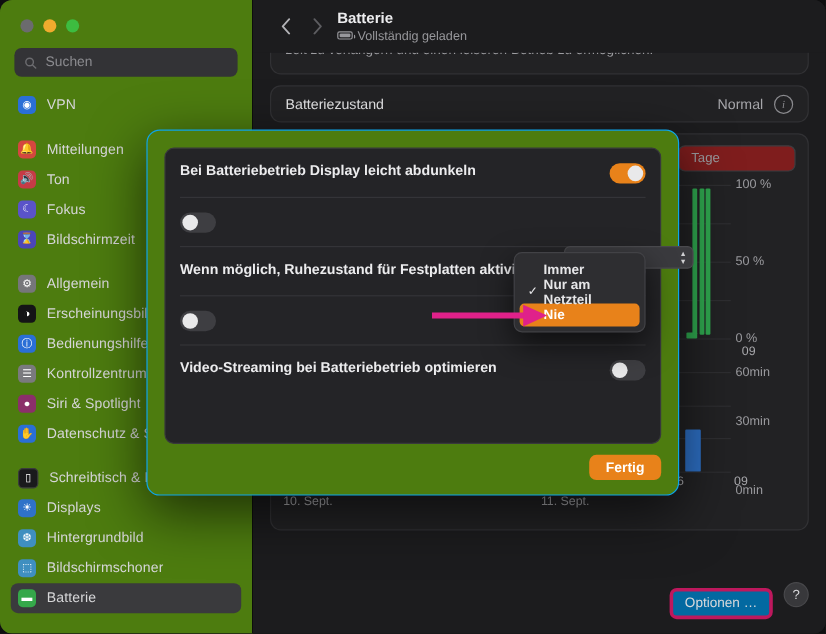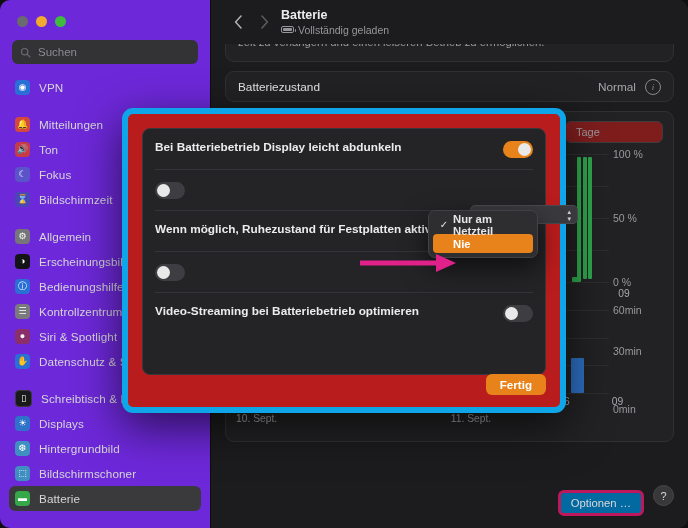--- a/index.html
+++ b/index.html
@@ -11,21 +11,21 @@
   }
   .window{
     position:absolute;left:0;top:0;width:688px;height:528px;
     background:#1c1c1e;border-radius:10px;overflow:hidden;
     display:flex;
   }
 
   
   .sidebar{
     width:211px;height:528px;flex:0 0 211px;
-    background:#6d28d9;
+    background:#4d7c0f;
     border-right:1px solid #0d0d0e;
     position:relative;
     box-sizing:border-box;
   }
   .traffic{
     display:flex;gap:8px;padding:16px 0 0 17px;
   }
   .tl{width:11px;height:11px;border-radius:50%;}
   .tl.close{background:#6b6b6e;}
   .tl.min{background:#f0ab2e;}
@@ -149,21 +149,21 @@
     color:#d9d9db;font-size:11.3px;padding:4px 10px;margin-top:15px;
   }
   .btn-help{
     width:19px;height:19px;border-radius:50%;background:#38383b;border:1px solid #48484b;
     color:#d9d9db;font-size:11px;display:flex;align-items:center;justify-content:center;
   }
 
   
   .sheet{
     position:absolute;left:122px;top:108px;width:444px;height:305px;
-    background:#b91c1c;border:6px solid #0ea5e9;border-radius:11px;
+    background:#4d7c0f;border:1px solid #0ea5e9;border-radius:11px;
     box-shadow:0 14px 46px rgba(0,0,0,.62);
     z-index:20;box-sizing:border-box;
   }
   .sheet-inner{
     position:absolute;left:14px;right:14px;top:14px;height:247px;
     background:#242427;border:1px solid #38383c;border-radius:8px;
     box-sizing:border-box;padding:0 12px;overflow:hidden;
   }
   .srow{
     display:flex;align-items:flex-start;justify-content:space-between;
@@ -493,20 +493,24 @@
       <button class="btn-done">Fertig</button>
     </div>
   </div>
 
   <div class="popupbtn" style="position:absolute;left:470px;top:205px;width:72px;height:19px;z-index:21;">
     <span class="chv">▴<br>▾</span>
   </div>
 
   <div class="menu">
     <div class="mitem">
+      <span class="ck"></span>
+      <span>Immer</span>
+    </div>
+    <div class="mitem">
       <span class="ck">✓</span>
       <span>Nur am Netzteil</span>
     </div>
     <div class="mitem hl">
       <span class="ck"></span>
       <span>Nie</span>
     </div>
   </div>
 
   <svg class="arrow" viewBox="0 0 100 22">

